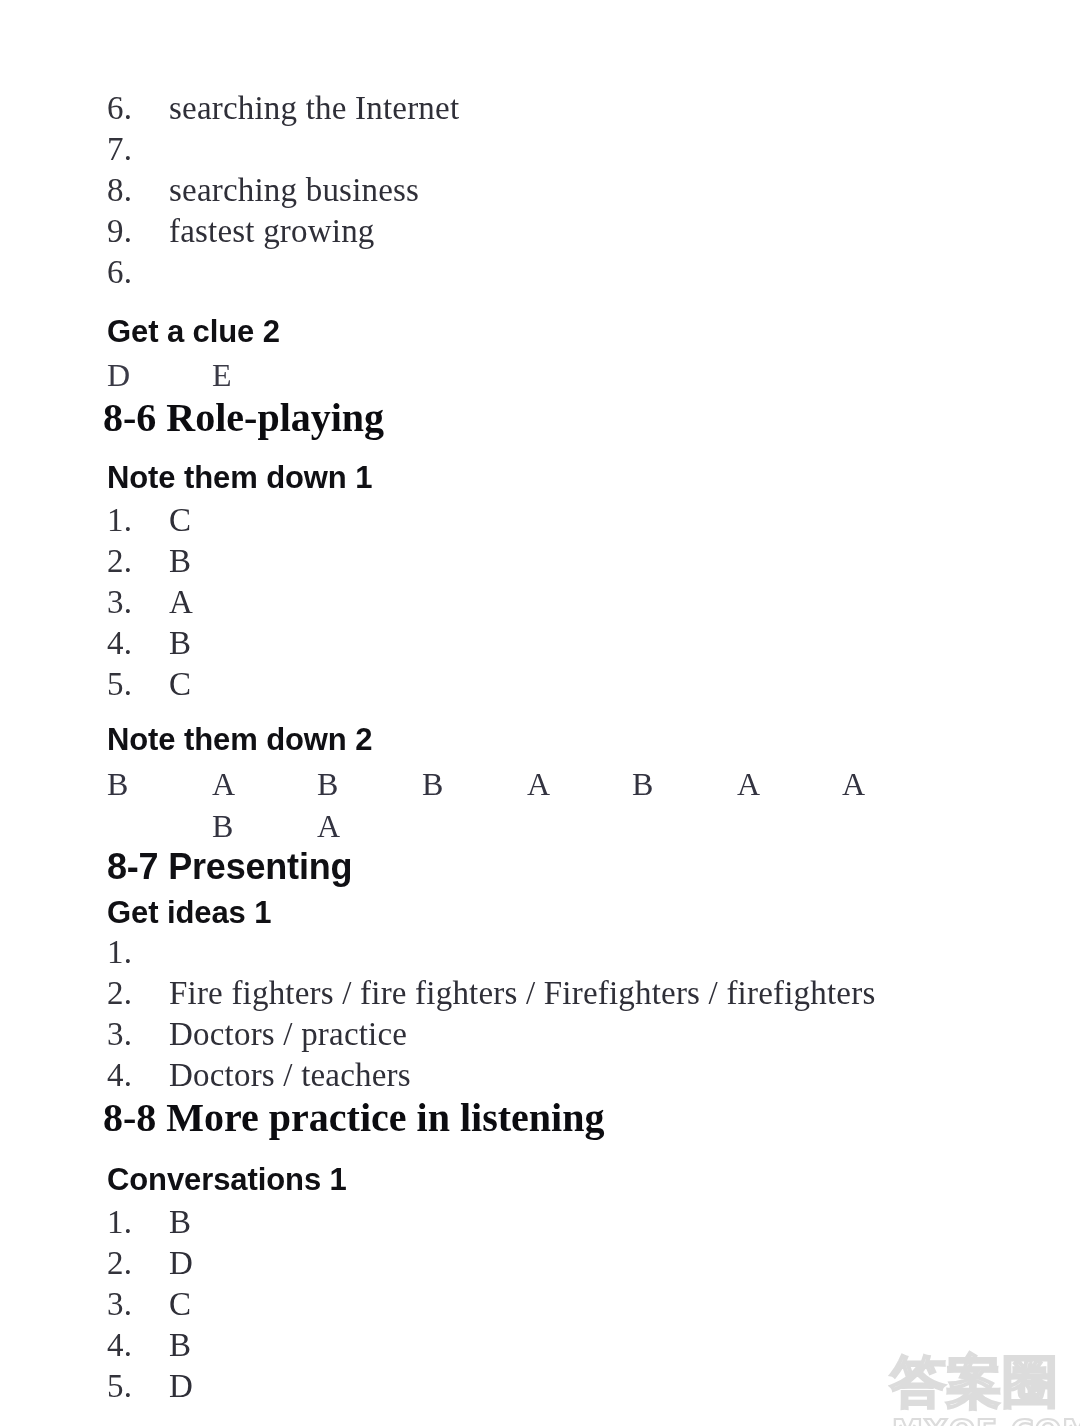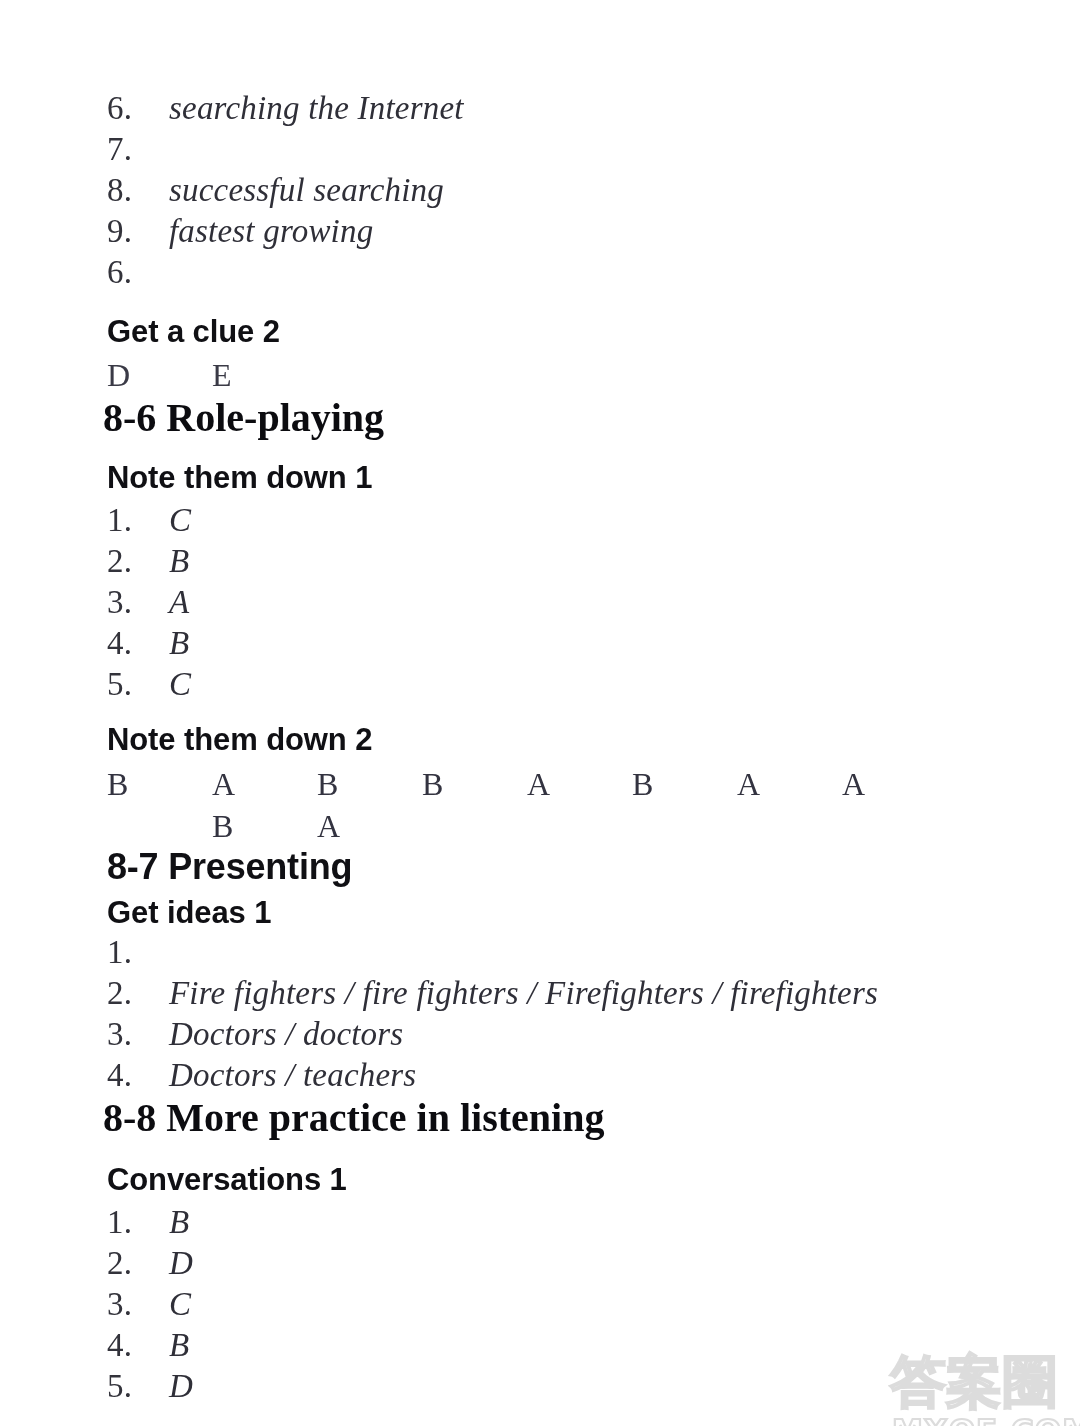--- a/index.html
+++ b/index.html
@@ -34,21 +34,20 @@
   .num-row .idx {
     width: 62px;
     flex: 0 0 62px;
     padding-left: 107px;
     box-sizing: content-box;
     color: #33333b;
   }
   .num-row .val {
     flex: 1 1 auto;
     color: #2f2f38;
-    font-style: italic;
   }
 
   
   .h-sans-lg {
     font-family: "Liberation Sans", sans-serif;
     font-weight: bold;
     font-size: 36px;
     line-height: 44px;
     color: #101014;
     padding-left: 107px;
@@ -138,21 +137,21 @@
     <ul class="num-list">
       <li class="num-row">
         <span class="idx">6.</span>
         <span class="val">searching the Internet</span>
       </li>
       <li class="num-row">
         <span class="idx">7.</span>
       </li>
       <li class="num-row">
         <span class="idx">8.</span>
-        <span class="val">successful searching</span>
+        <span class="val">searching business</span>
       </li>
       <li class="num-row">
         <span class="idx">9.</span>
         <span class="val">fastest growing</span>
       </li>
       <li class="num-row">
         <span class="idx">6.</span>
       </li>
     </ul>
   </div>
@@ -220,21 +219,21 @@
     <ul class="num-list">
       <li class="num-row">
         <span class="idx">1.</span>
       </li>
       <li class="num-row">
         <span class="idx">2.</span>
         <span class="val">Fire fighters / fire fighters / Firefighters / firefighters</span>
       </li>
       <li class="num-row">
         <span class="idx">3.</span>
-        <span class="val">Doctors / doctors</span>
+        <span class="val">Doctors / practice</span>
       </li>
       <li class="num-row">
         <span class="idx">4.</span>
         <span class="val">Doctors / teachers</span>
       </li>
     </ul>
   </div>
 
   <div class="block h-serif-lg" style="top:1094px;">8-8 More practice in listening</div>
 

